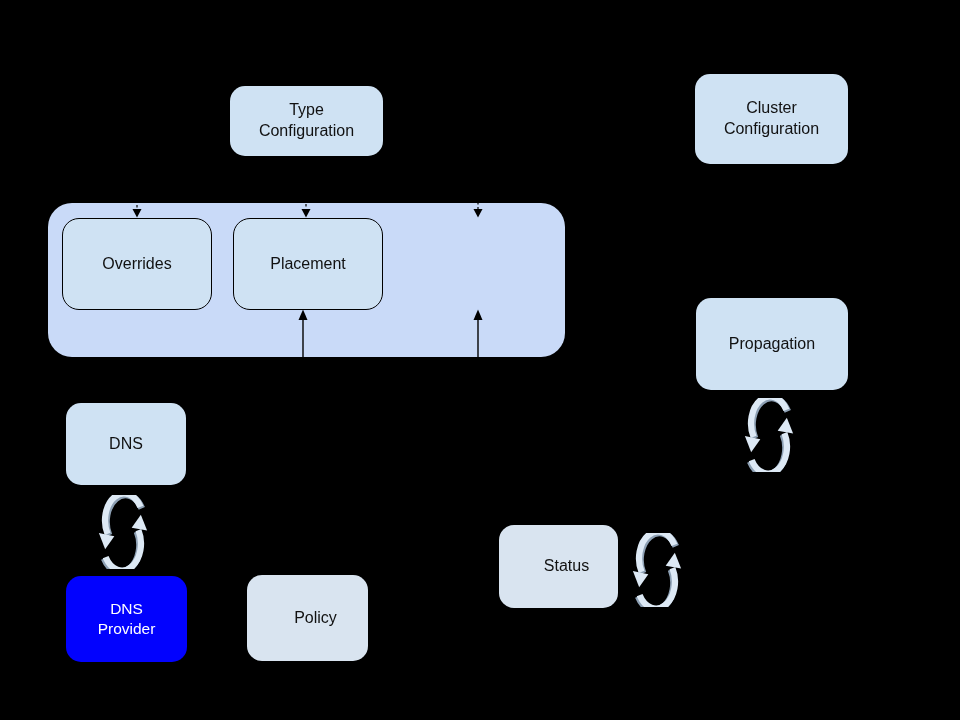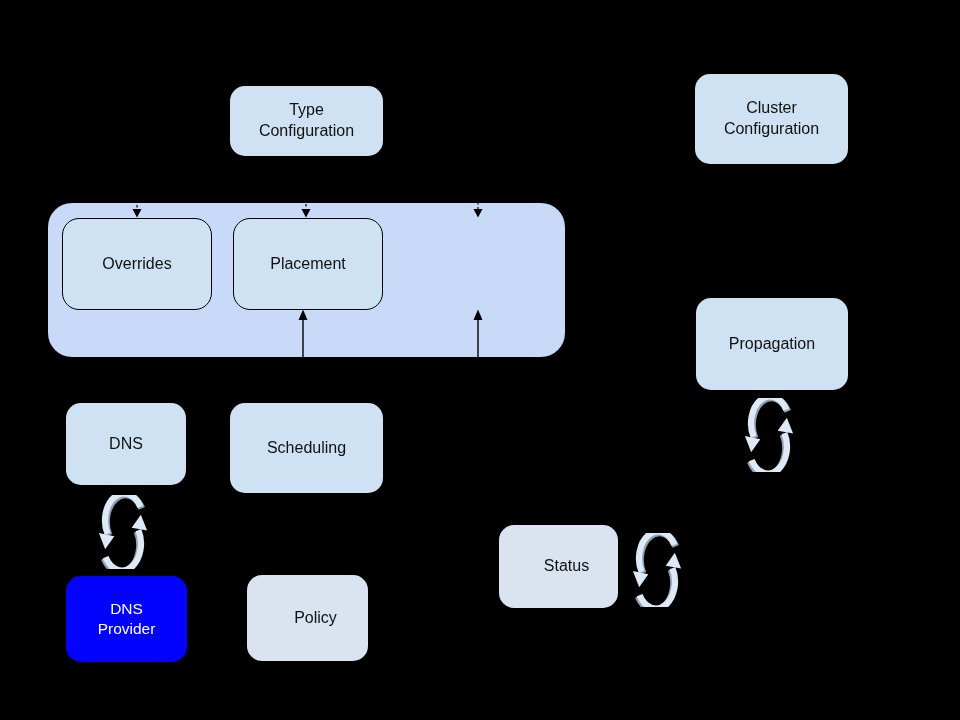--- a/index.html
+++ b/index.html
@@ -114,23 +114,20 @@
     </div>
     <div class="node bordered" style="left:185px;top:15px;width:150px;height:92px">
       <span>Placement</span>
     </div>
   </div>
 
   <div class="node" style="left:66px;top:403px;width:120px;height:82px">
     <span>DNS</span>
   </div>
 
-  <div class="node" style="left:230px;top:403px;width:153px;height:90px">
-    <span>Scheduling</span>
-  </div>
 
   <div class="syncwrap" style="left:96px;top:495px">
     <svg viewBox="0 0 56 76" width="54" height="74">
       <path d="M47.5,13.5 A19,27 0 0 0 13.5,41.5" stroke="var(--icon-dark)" stroke-width="7" fill="none"></path>
       <path d="M46,12 A19,27 0 0 0 12,40" stroke="var(--icon-light)" stroke-width="6.5" fill="none"></path>
       <polygon points="3,39 19,42.5 9.5,56" fill="var(--icon-light)"></polygon>
       <path d="M8.5,65.5 A19,27 0 0 0 42.5,37.5" stroke="var(--icon-dark)" stroke-width="7" fill="none"></path>
       <path d="M10,64 A19,27 0 0 0 44,36" stroke="var(--icon-light)" stroke-width="6.5" fill="none"></path>
       <polygon points="37,33.5 53,36.5 46.5,20" fill="var(--icon-light)"></polygon>
     </svg>

